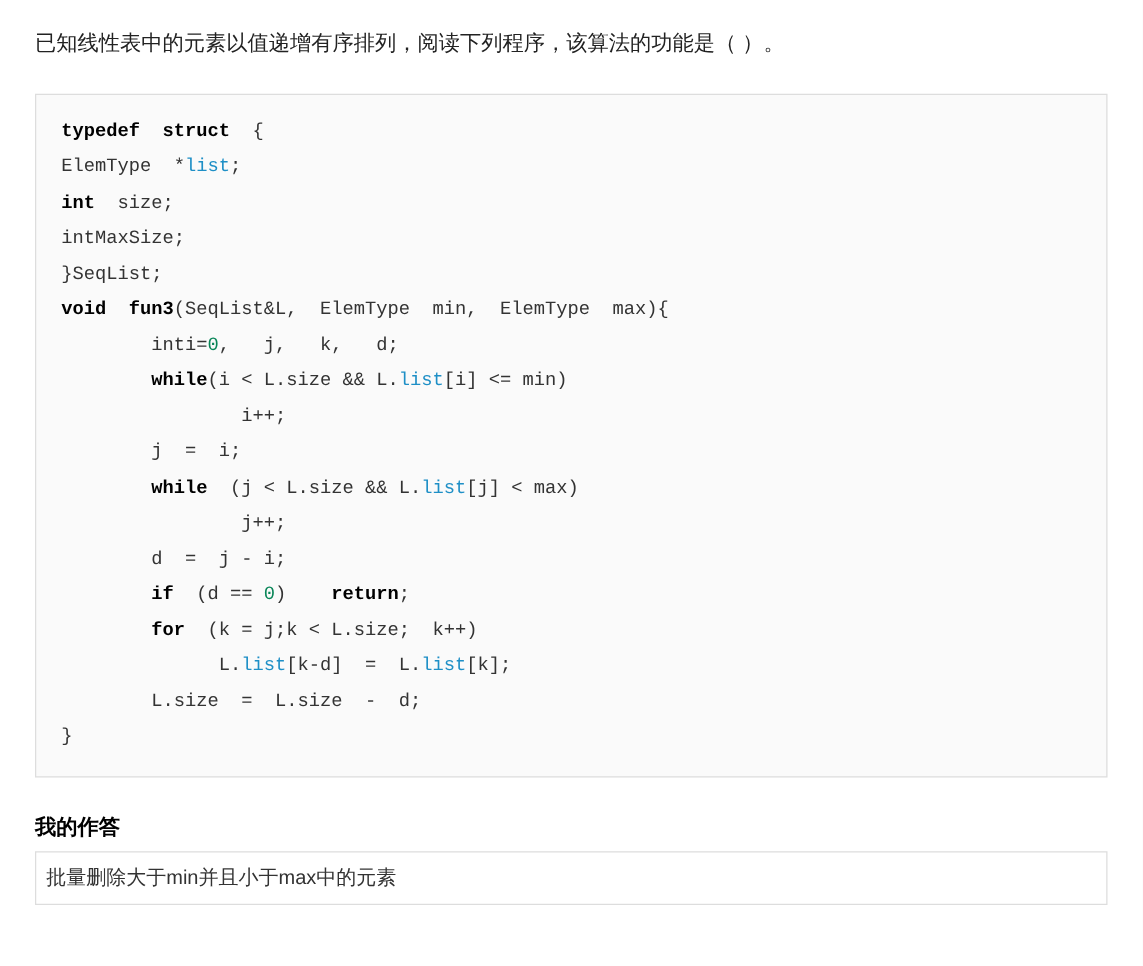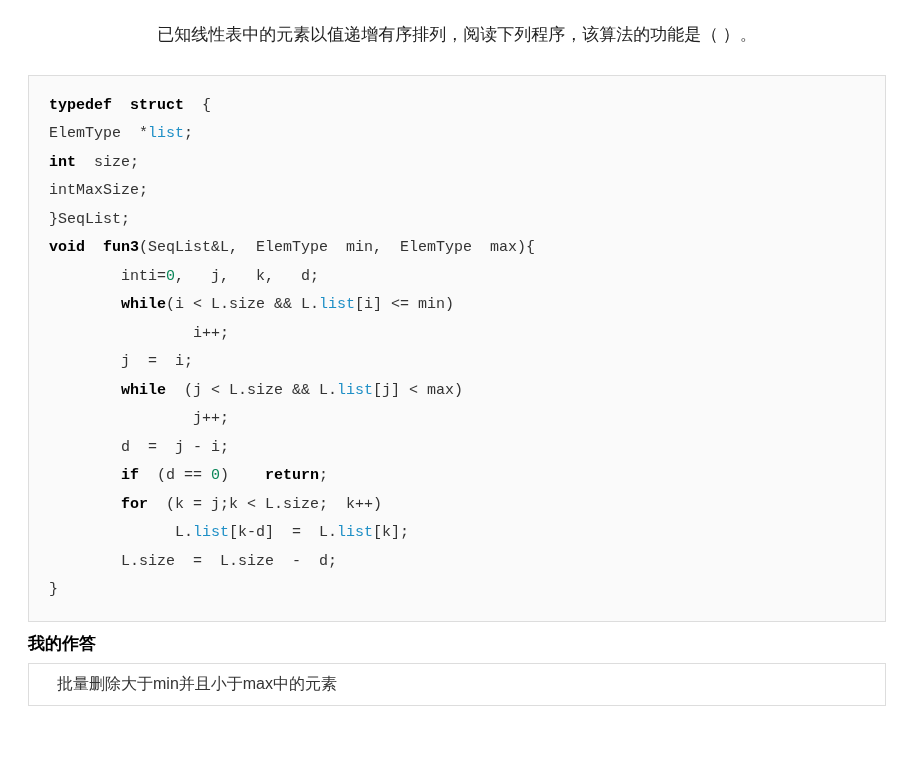--- a/index.html
+++ b/index.html
@@ -10,46 +10,45 @@
     color: #333;
     background: #fff;
     width: 914px;
     box-sizing: border-box;
   }
   .question {
     font-size: 17px;
     color: #222;
     line-height: 1.8;
     margin-bottom: 24px;
-    text-align: center;
   }
   .code-block {
     border: 1px solid #ddd;
     background: #fafafa;
     padding: 16px 20px;
     font-family: "SimSun", "NSimSun", "Courier New", monospace;
     font-size: 15px;
     line-height: 1.9;
     color: #333;
     white-space: pre;
     overflow-x: auto;
-    margin-bottom: 10px;
+    margin-bottom: 28px;
   }
   .kw { color: #000; font-weight: bold; }
   .ident { color: #1e8fc6; }
   .num { color: #098658; }
   .section-title {
     color: #000000;
     font-weight: bold;
     font-size: 17px;
     margin-bottom: 8px;
   }
   .answer-box {
     border: 1px solid #ddd;
-    padding: 10px 28px;
+    padding: 10px 8px;
     font-size: 16px;
     color: #333;
   }
 </style>
 </head>
 <body>
 
 <div class="question">已知线性表中的元素以值递增有序排列，阅读下列程序，该算法的功能是（ ）。</div>
 
 <div class="code-block"><span class="kw">typedef  struct</span><span>  {</span>

